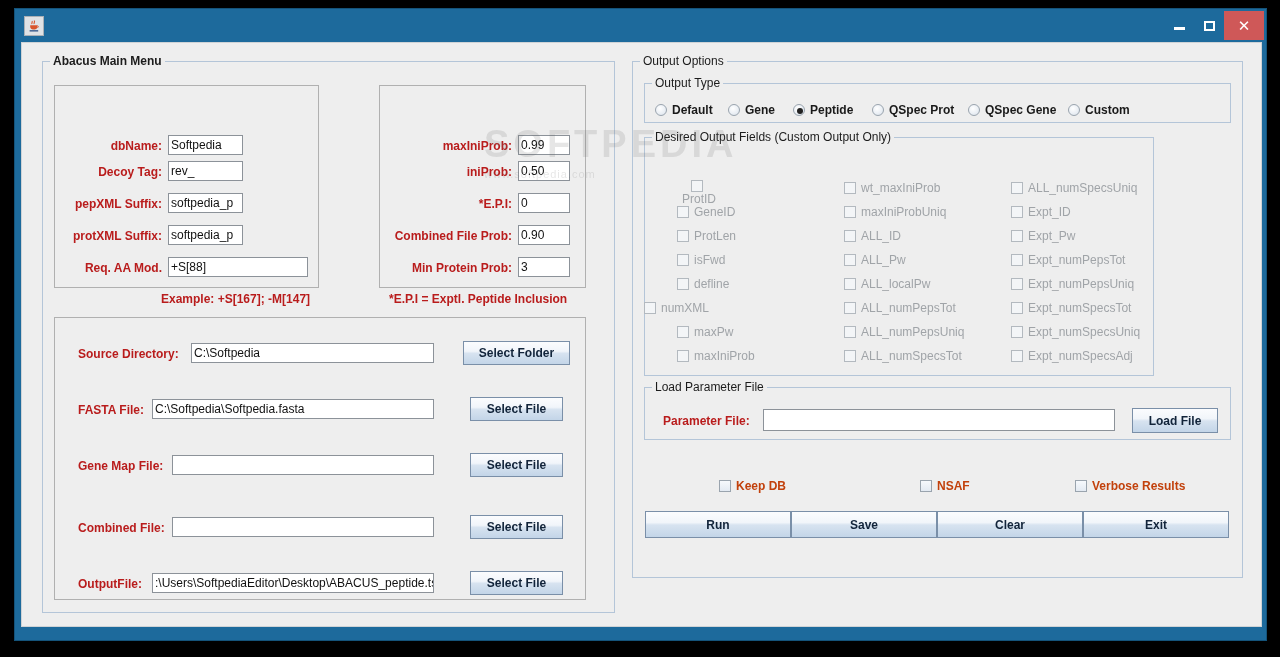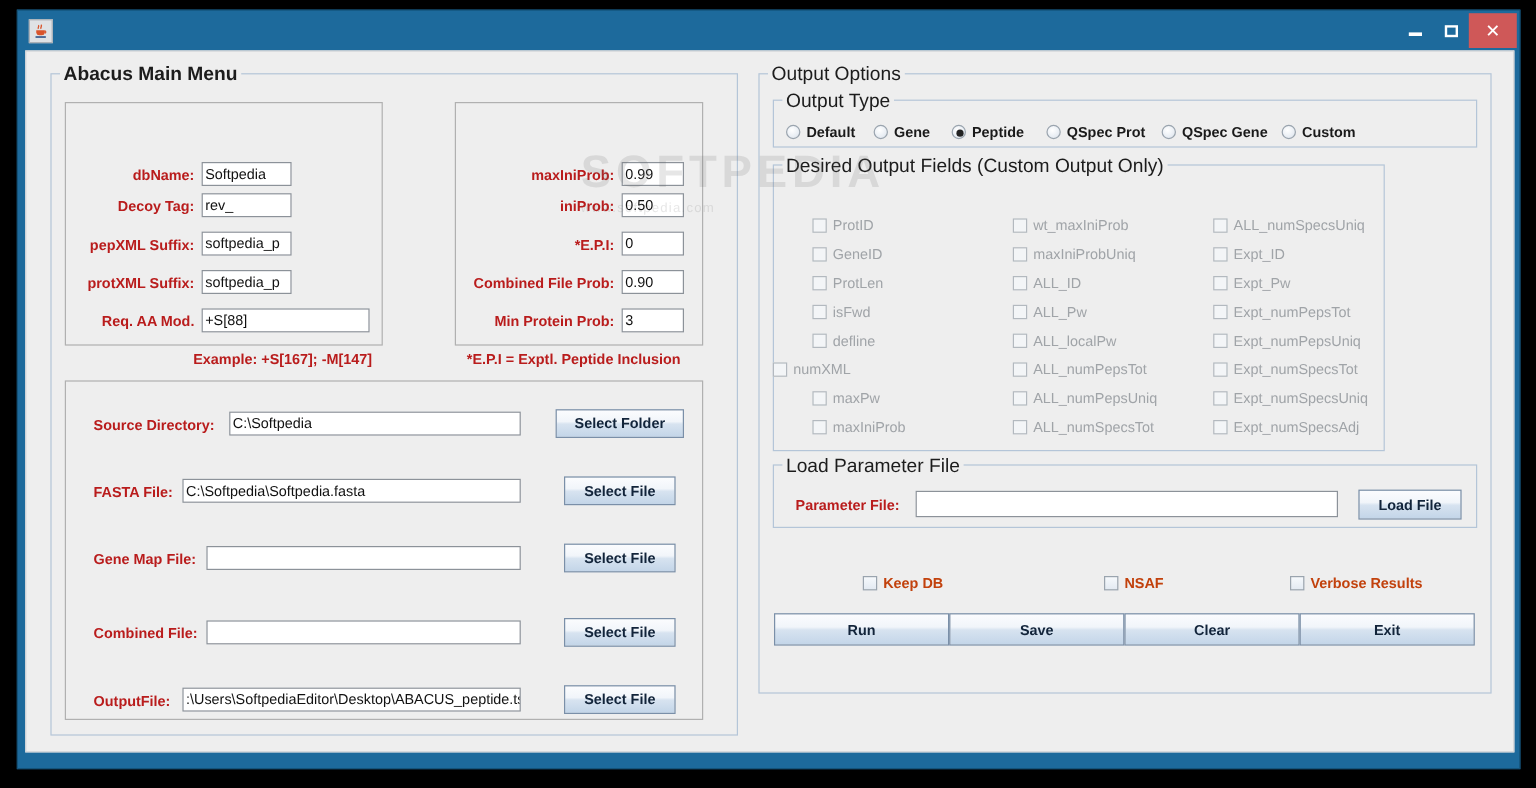--- a/index.html
+++ b/index.html
@@ -61,21 +61,21 @@
   .tb {
     position: absolute;
     border: 1px solid #b4c5d8;
     background: transparent;
   }
   .tb > .tb-title {
     position: absolute;
     top: -8px; left: 7px;
     background: #eeeeee;
     padding: 0 3px;
-    font-size: 16px;
+    font-size: 12px;
     color: #1c1c1c;
     white-space: nowrap;
   }
   .tb.bold > .tb-title { font-weight: bold; }
 
   .plainbox {
     position: absolute;
     border: 1px solid #b0b0b0;
     background: transparent;
   }
@@ -288,21 +288,21 @@
     </div>
     <div class="radio-item" style="left:1046px; top:59px;">
       <span class="radio-dot"></span>
       <span class="radio-label">Custom</span>
     </div>
 
     <div class="tb" style="left:622px; top:94px; width:510px; height:239px;padding-left:12px;">
       <div class="tb-title">Desired Output Fields (Custom Output Only)</div>
     </div>
 
-    <div class="cb-item disabled" style="left:655px; top:137px;">
+    <div class="cb-item disabled" style="left:655px; top:137px;flex-direction:column;">
       <span class="cb-box"></span>
       <span class="cb-label">ProtID</span>
       </div>
     <div class="cb-item disabled" style="left:655px; top:161px;">
       <span class="cb-box"></span>
       <span class="cb-label">GeneID</span>
       </div>
     <div class="cb-item disabled" style="left:655px; top:185px;">
       <span class="cb-box"></span>
       <span class="cb-label">ProtLen</span>

